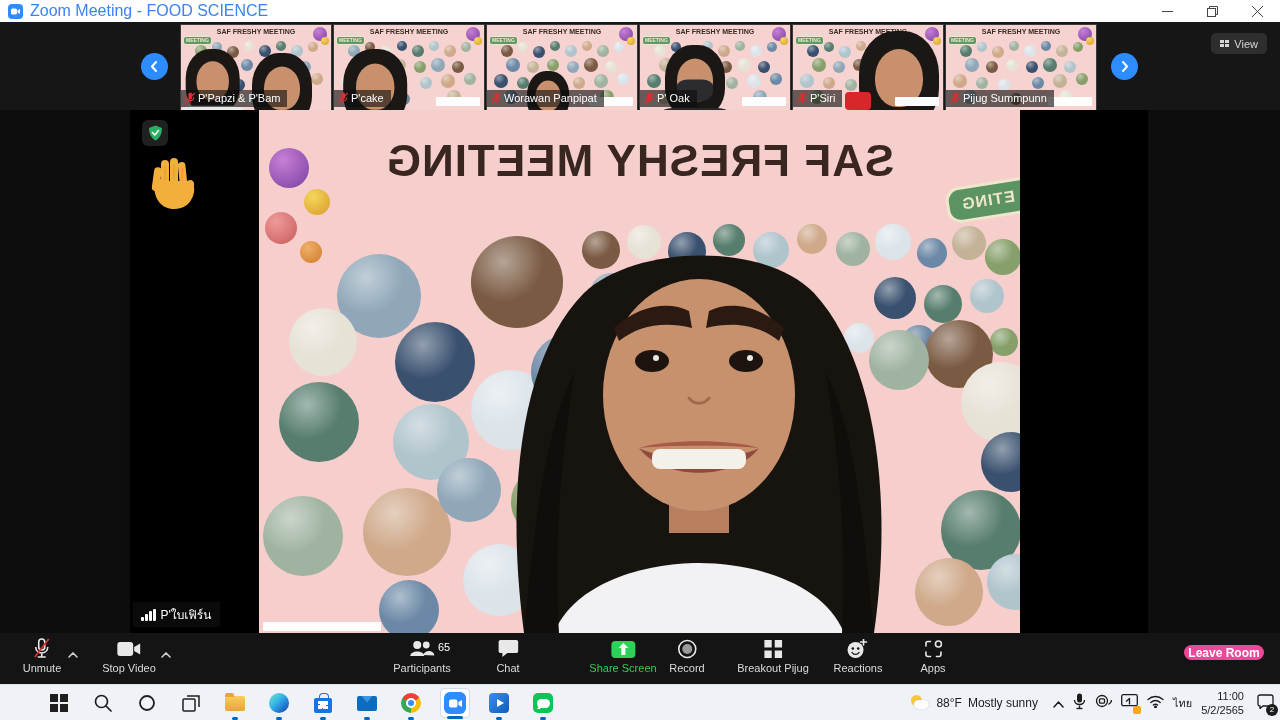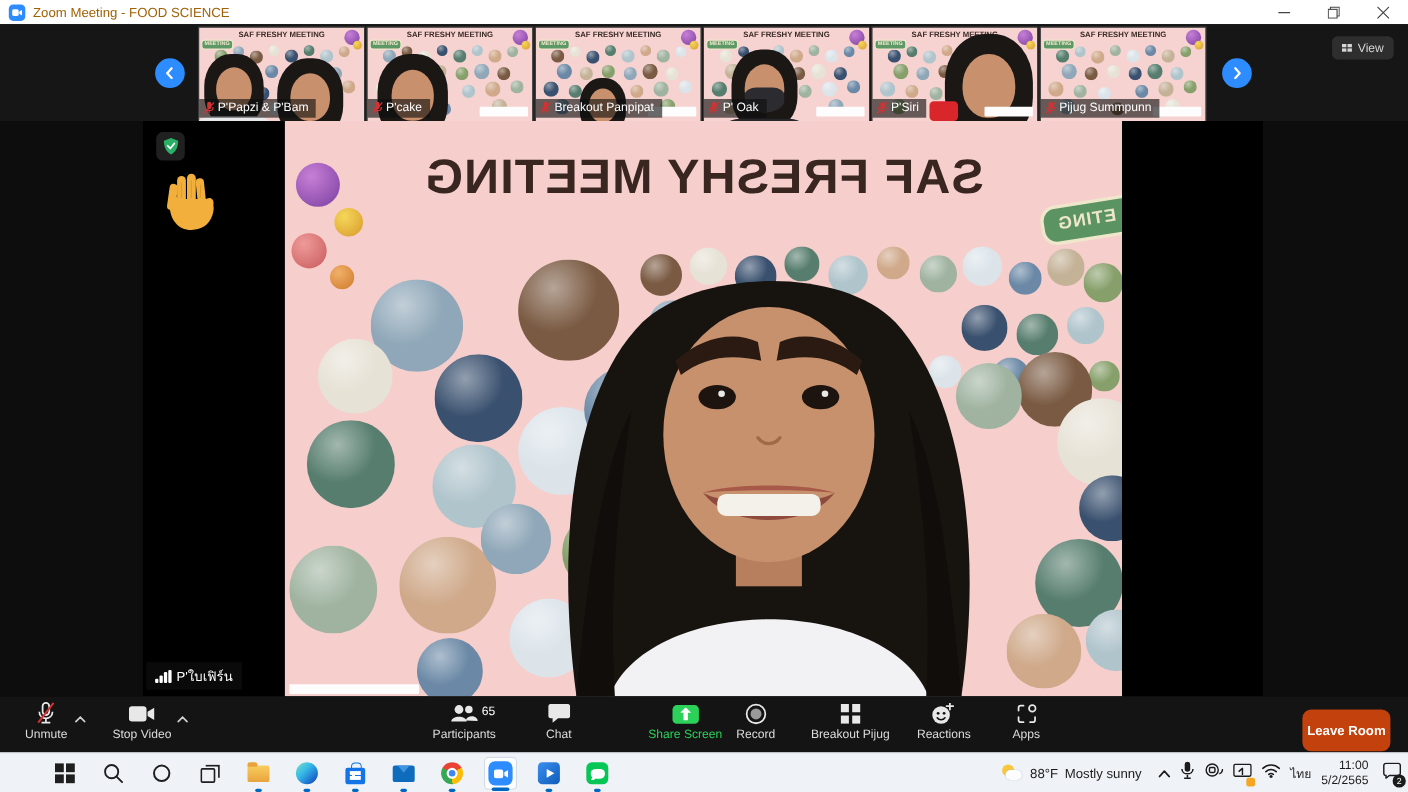--- a/index.html
+++ b/index.html
@@ -5,21 +5,21 @@
   * { margin:0; padding:0; box-sizing:border-box; }
   body { background:#333; font-family:"Liberation Sans","DejaVu Sans",sans-serif; }
   .screen { position:relative; width:1280px; height:720px; background:#000; overflow:hidden;
             font-family:"Liberation Sans","DejaVu Sans",sans-serif; }
 
   
   .titlebar { position:absolute; left:0; top:0; width:1280px; height:22px; background:#ffffff;
               display:flex; align-items:center; padding-left:8px; }
   .zoom-app-ic { width:15px; height:15px; border-radius:4px; background:#2d8cff; display:flex;
                  align-items:center; justify-content:center; margin-right:7px; }
-  .titlebar-title { font-size:12px; color:#a16207; }
+  .titlebar-title { font-size:16px; color:#3b82f6; }
   .win-controls { position:absolute; right:0; top:0; height:22px; display:flex; }
   .win-btn { width:45px; height:22px; display:flex; align-items:center; justify-content:center; color:#333; }
 
   
   .filmstrip { position:absolute; left:0; top:22px; width:1280px; height:88px; background:#161616; }
   .thumbs { position:absolute; left:181px; top:3px; display:flex; gap:3px; }
   .thumb { position:relative; width:150px; height:85px; background:#f6d2d0; overflow:hidden;
            outline:1px solid #3a3a3a; }
   .thumb-title { position:absolute; top:2px; left:0; width:100%; text-align:center; font-size:8px;
                  font-weight:bold; color:#3b2b26; transform:scale(.88); white-space:nowrap; }
@@ -64,21 +64,21 @@
   .toolbar { position:absolute; left:0; top:633px; width:1280px; height:51px; background:#141414; }
   .ctrl { position:absolute; top:5px; transform:translateX(-50%); display:flex; flex-direction:column;
           align-items:center; cursor:pointer; }
   .ctrl .ic { height:22px; display:flex; align-items:center; justify-content:center; }
   .ctrl .lbl { font-size:11px; color:#dcdcdc; margin-top:2px; white-space:nowrap; }
   .ctrl .lbl.green { color:#2bd158; }
   .chev-btn { position:absolute; top:11px; transform:translateX(-50%); cursor:pointer; }
   .count-badge { position:absolute; top:3px; left:29px; font-size:11px; color:#fff; }
   .share-ic { width:24px; height:17px; background:#2bd158; border-radius:4px; display:flex;
               align-items:center; justify-content:center; }
-  .leave-btn { position:absolute; right:16px; top:12px; width:80px; height:38px; background:#c2410c;
+  .leave-btn { position:absolute; right:16px; top:12px; width:80px; height:15px; background:#ec4899;
                border:none; border-radius:8px; color:#fff; font-size:12px; font-weight:bold; cursor:pointer;
                font-family:"Liberation Sans","DejaVu Sans",sans-serif; }
 
   
   .taskbar { position:absolute; left:0; top:684px; width:1280px; height:36px; background:#eff3f8;
              border-top:1px solid #dde3ec; }
   .tb-icons { position:absolute; left:44px; top:0; height:36px; display:flex; align-items:center; gap:14px; }
   .tb-item { position:relative; width:30px; height:30px; display:flex; align-items:center; justify-content:center;
              border-radius:4px; cursor:pointer; }
   .tb-item.active { background:#fbfdff; border:1px solid #d2dbe6; }
@@ -310,21 +310,21 @@
             </div>
             <div class="white-card" style="right: 4px; bottom: 4px; width: 44px; height: 9px;"></div>
           </div>
     <div class="nametag">
       <svg width="10" height="12" viewBox="0 0 12 14">
               <rect x="4" y="0.5" width="4.5" height="8" rx="2.2" fill="#d33232"></rect>
               <path d="M2 6 C2 11.5 10.5 11.5 10.5 6" fill="none" stroke="#d33232" stroke-width="1.3"></path>
               <line x1="6.2" y1="10.5" x2="6.2" y2="13" stroke="#d33232" stroke-width="1.3"></line>
               <line x1="1" y1="13" x2="11.5" y2="1" stroke="#d33232" stroke-width="1.4"></line>
             </svg>
-      <span class="nm">Breakout Panpipat</span>
+      <span class="nm">Worawan Panpipat</span>
     </div>
   </div>
 
   <div class="thumb">
     <div class="circles-layer">
             <i class="ph-circle" style="left: 14px; top: 20px; width: 12px; height: 12px; background: radial-gradient(circle at 35% 28%, rgba(255, 255, 255, 0.45), rgba(255, 255, 255, 0) 45%), rgb(231, 226, 214);"></i>
             <i class="ph-circle" style="left: 31px; top: 17px; width: 10px; height: 10px; background: radial-gradient(circle at 35% 28%, rgba(255, 255, 255, 0.45), rgba(255, 255, 255, 0) 45%), rgb(57, 80, 110);"></i>
             <i class="ph-circle" style="left: 46px; top: 21px; width: 12px; height: 12px; background: radial-gradient(circle at 35% 28%, rgba(255, 255, 255, 0.45), rgba(255, 255, 255, 0) 45%), rgb(86, 125, 110);"></i>
             <i class="ph-circle" style="left: 63px; top: 16px; width: 10px; height: 10px; background: radial-gradient(circle at 35% 28%, rgba(255, 255, 255, 0.45), rgba(255, 255, 255, 0) 45%), rgb(176, 196, 204);"></i>
             <i class="ph-circle" style="left: 78px; top: 20px; width: 12px; height: 12px; background: radial-gradient(circle at 35% 28%, rgba(255, 255, 255, 0.45), rgba(255, 255, 255, 0) 45%), rgb(207, 169, 138);"></i>

